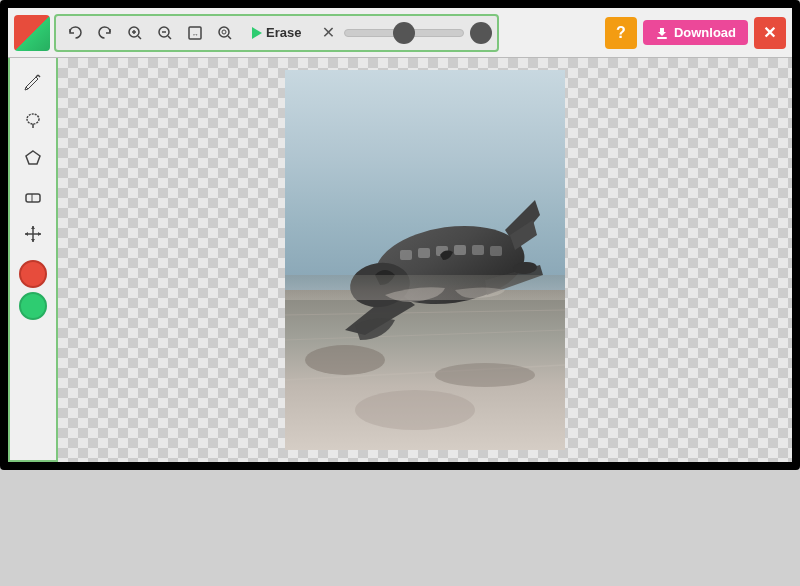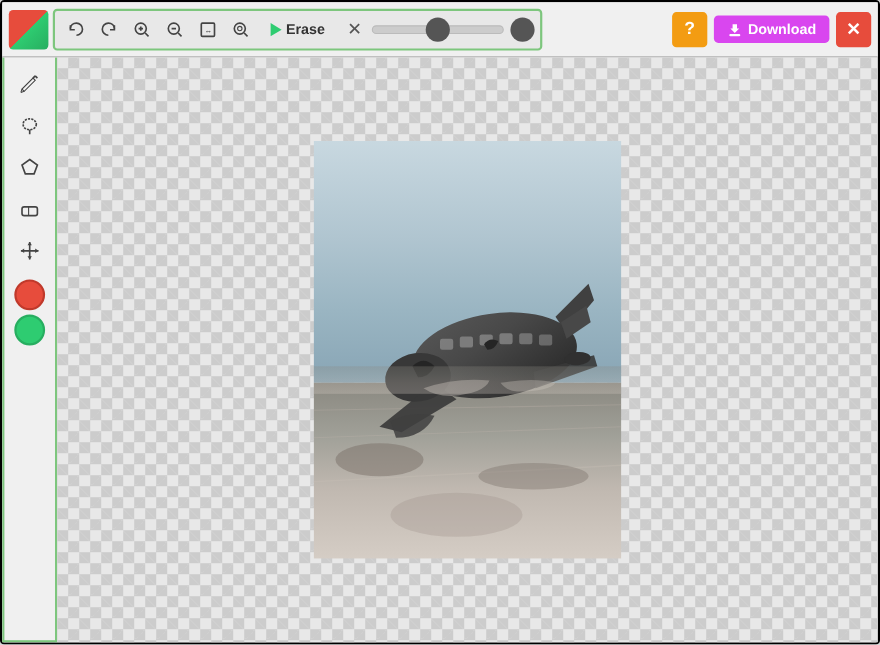--- a/index.html
+++ b/index.html
@@ -7,22 +7,22 @@
     body {
       width: 800px;
       height: 586px;
       background: #d0d0d0;
       font-family: Arial, sans-serif;
       overflow: hidden;
     }
 
     .app-container {
       width: 800px;
-      height: 586px;
-      border: 2px solid #000000;
+      height: 470px;
+      border: 8px solid #000000;
       border-radius: 4px;
       display: flex;
       flex-direction: column;
       background: #c8c8c8;
     }
 
     
     .top-toolbar {
       height: 50px;
       background: #f0f0f0;
@@ -159,21 +159,21 @@
       display: flex;
       align-items: center;
       justify-content: center;
     }
 
     .download-btn {
       display: flex;
       align-items: center;
       gap: 5px;
       padding: 5px 12px;
-      background: #d946ef;
+      background: #ec4899;
       border: none;
       border-radius: 4px;
       cursor: pointer;
       color: white;
       font-size: 13px;
       font-weight: bold;
     }
 
     .close-btn {
       width: 32px;

